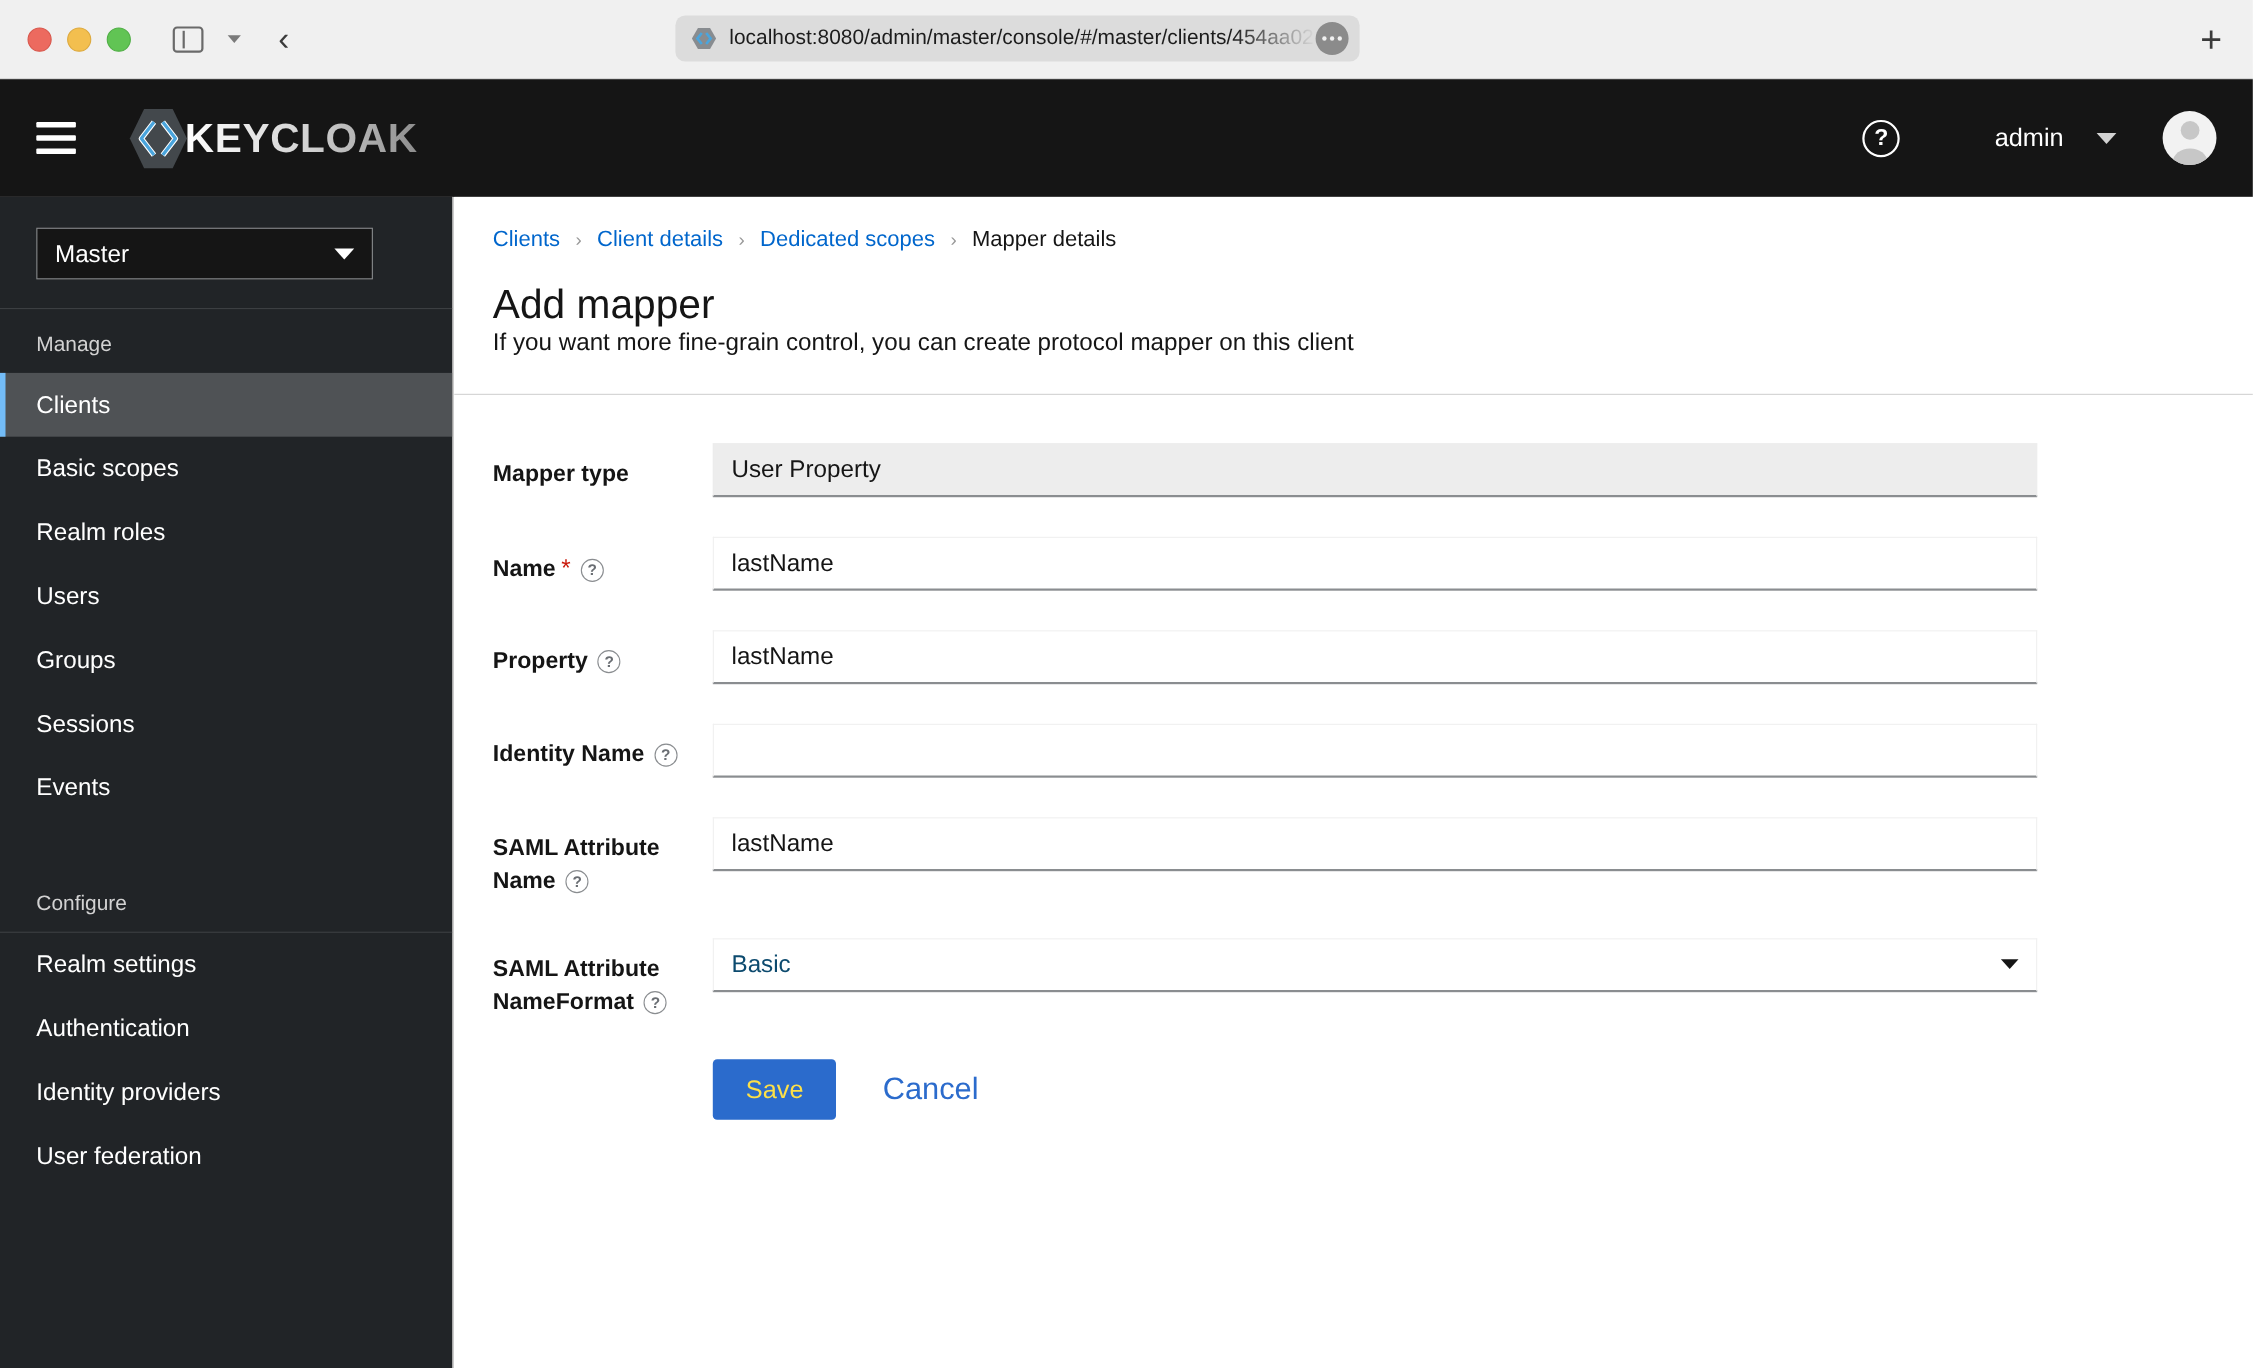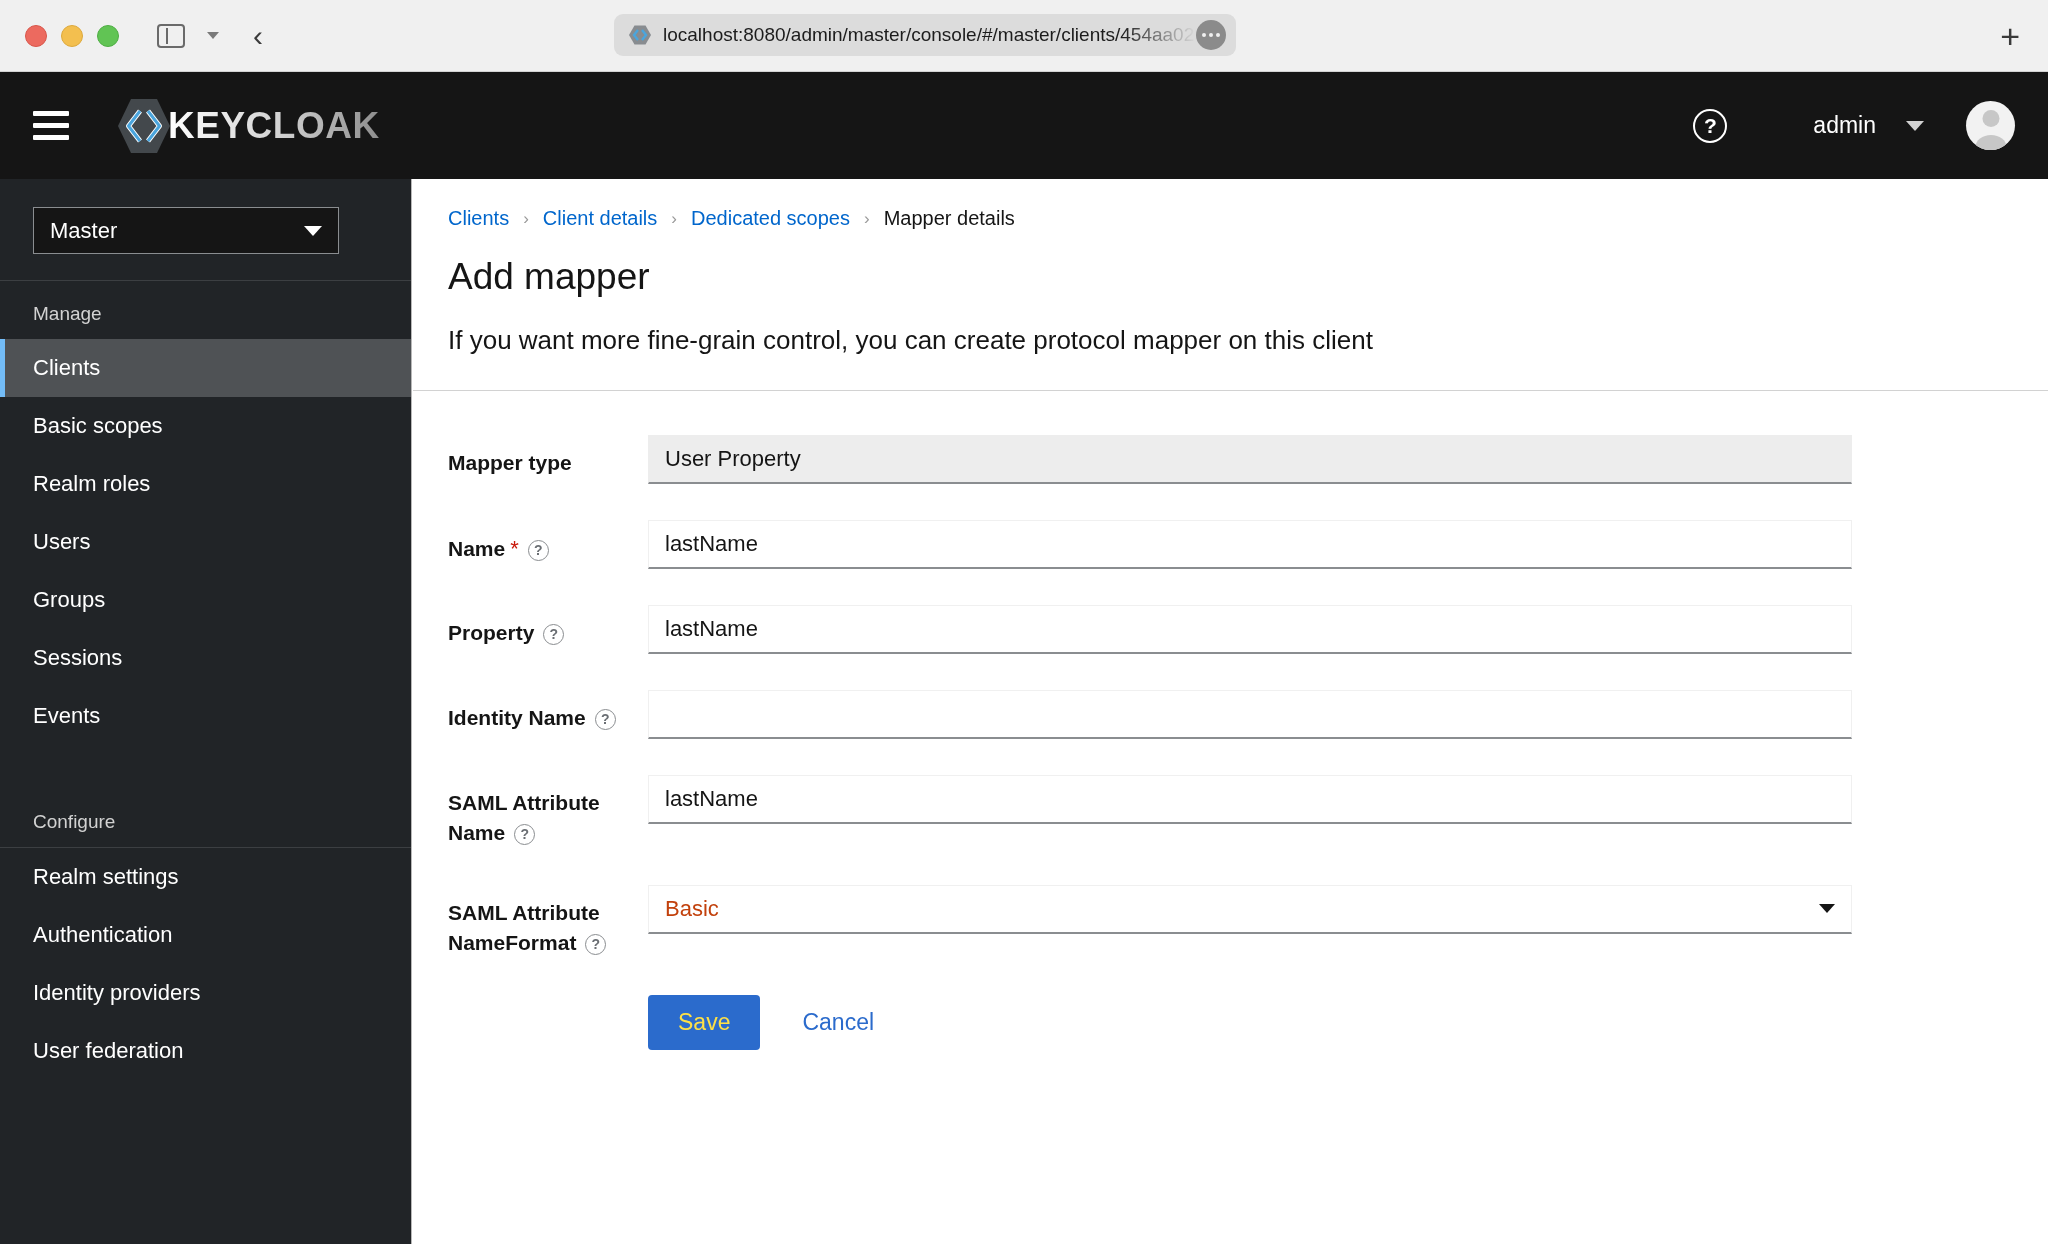--- a/index.html
+++ b/index.html
@@ -180,21 +180,21 @@
     width: 1635px; height: 1065px;
     background: #ffffff;
   }
   .page-header { padding: 28px 0 0 35px; }
   .breadcrumb { display: flex; align-items: center; gap: 0; font-size: 20px; }
   .bc-link { color: #0066cc; cursor: pointer; }
   .bc-sep { color: #9a9a9a; margin: 0 14px; font-size: 17px; }
   .bc-current { color: #151515; }
 
   .page-title { font-size: 37px; color: #151515; margin-top: 26px; font-weight: normal; }
-  .page-subtitle { font-size: 26px; color: #151515; margin-top: 27px; }
+  .page-subtitle { font-size: 22px; color: #151515; margin-top: 0; }
 
   .header-divider {
     margin-top: 34px;
     height: 1px; background: #d2d2d2; width: 100%;
   }
 
   .form-area { padding: 44px 0 0 35px; }
   .form-row { display: flex; margin-bottom: 36px; }
   .form-label {
     width: 200px; flex: 0 0 200px;
@@ -226,39 +226,39 @@
     border: 1px solid #ededed;
     border-bottom: 2px solid #8a8d90;
   }
   .fc-select {
     width: 100%; height: 49px;
     background: #ffffff;
     border: 1px solid #f0f0f0;
     border-bottom: 2px solid #8a8d90;
     display: flex; align-items: center; justify-content: space-between;
     padding: 0 16px;
-    font-size: 22px; color: #c2410c; cursor: pointer;
+    font-size: 22px; color: #0c4a6e; cursor: pointer;
   }
   .fc-select .sel-caret {
     width: 0; height: 0;
     border-left: 8px solid transparent;
     border-right: 8px solid transparent;
     border-top: 9px solid #151515;
   }
 
   .actions { display: flex; align-items: center; margin-top: 22px; padding-left: 200px; }
   .btn-save {
     background: #2b6bcc; color: #fde047;
     font-size: 23px; border: none; border-radius: 4px;
     padding: 14px 30px; cursor: pointer;
     font-family: "Liberation Sans", sans-serif;
   }
   .btn-cancel {
     background: transparent; color: #2b6bcc;
-    font-size: 23px; border: none; margin-left: 42px; cursor: pointer;
+    font-size: 28px; border: none; margin-left: 42px; cursor: pointer;
     font-family: "Liberation Sans", sans-serif;
   }
 </style>
 </head>
 <body>
 
 <div class="browser-chrome">
   <div class="traffic-lights">
     <span class="tl red"></span>
     <span class="tl yellow"></span>

